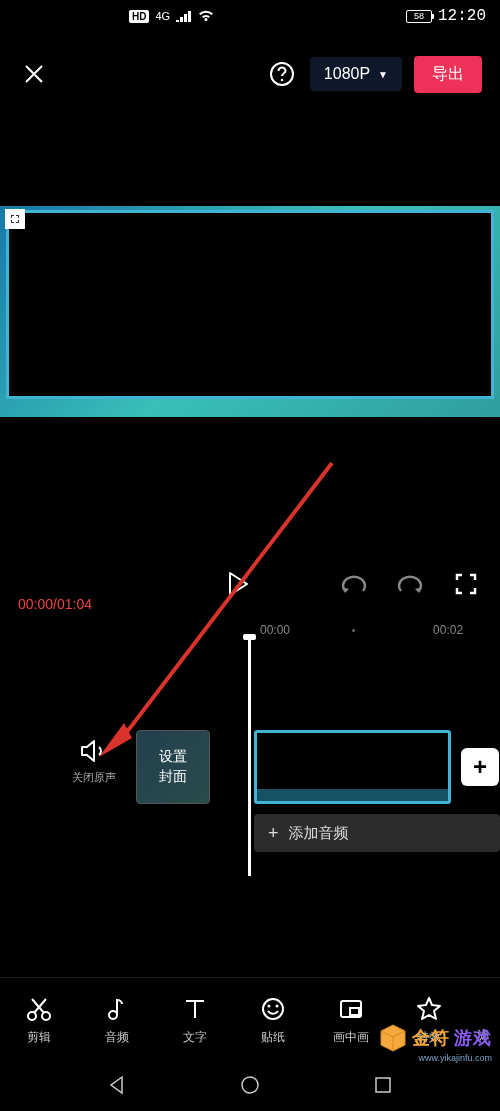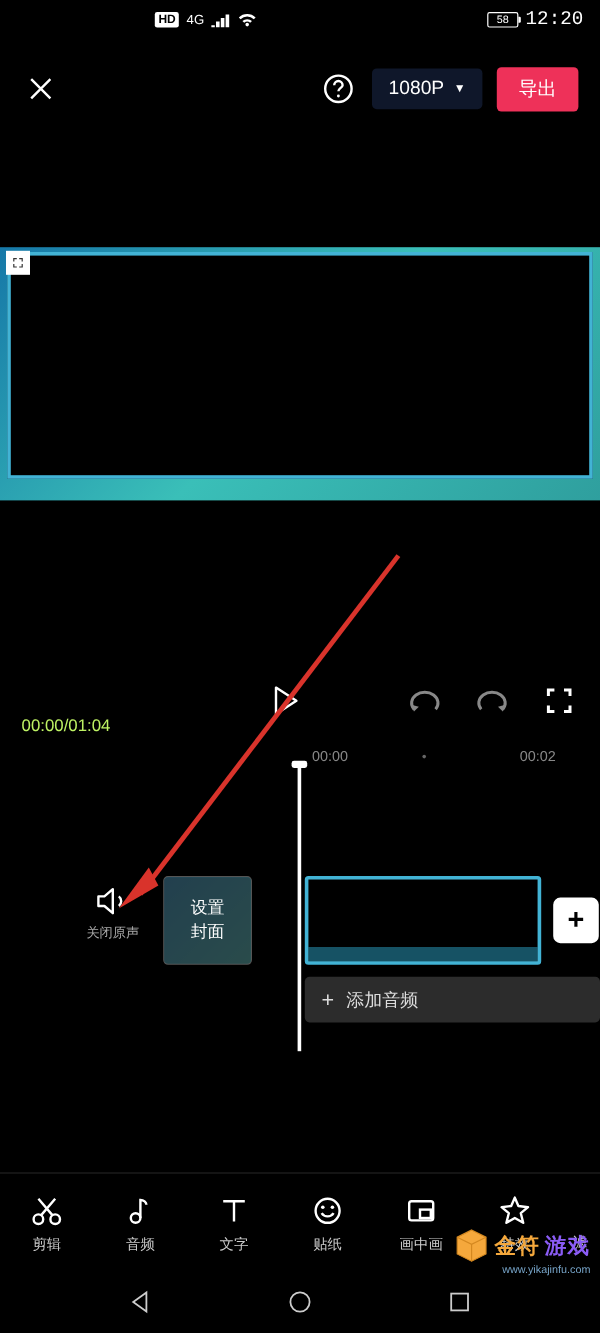--- a/index.html
+++ b/index.html
@@ -19,21 +19,21 @@
     .status-bar {
       height: 32px;
       display: flex;
       align-items: center;
       justify-content: space-between;
       padding: 0 14px;
       font-size: 14px;
     }
     .status-left {
       display: flex;
-      align-items: flex-end;
+      align-items: flex-start;
       gap: 6px;
       margin-left: 115px;
     }
     .status-right {
       display: flex;
       align-items: center;
       gap: 6px;
     }
     .hd-badge {
       background: #fff;
@@ -145,21 +145,21 @@
     }
     .player-controls {
       margin-top: 145px;
       height: 44px;
       display: flex;
       align-items: center;
       padding: 0 18px;
     }
     .time-display {
       font-size: 14px;
-      color: #bef264;
+      color: #ef4444;
       margin-top: 40px;
     }
     .play-btn {
       margin-left: 130px;
     }
     .history-controls {
       margin-left: auto;
       display: flex;
       align-items: center;
       gap: 24px;

